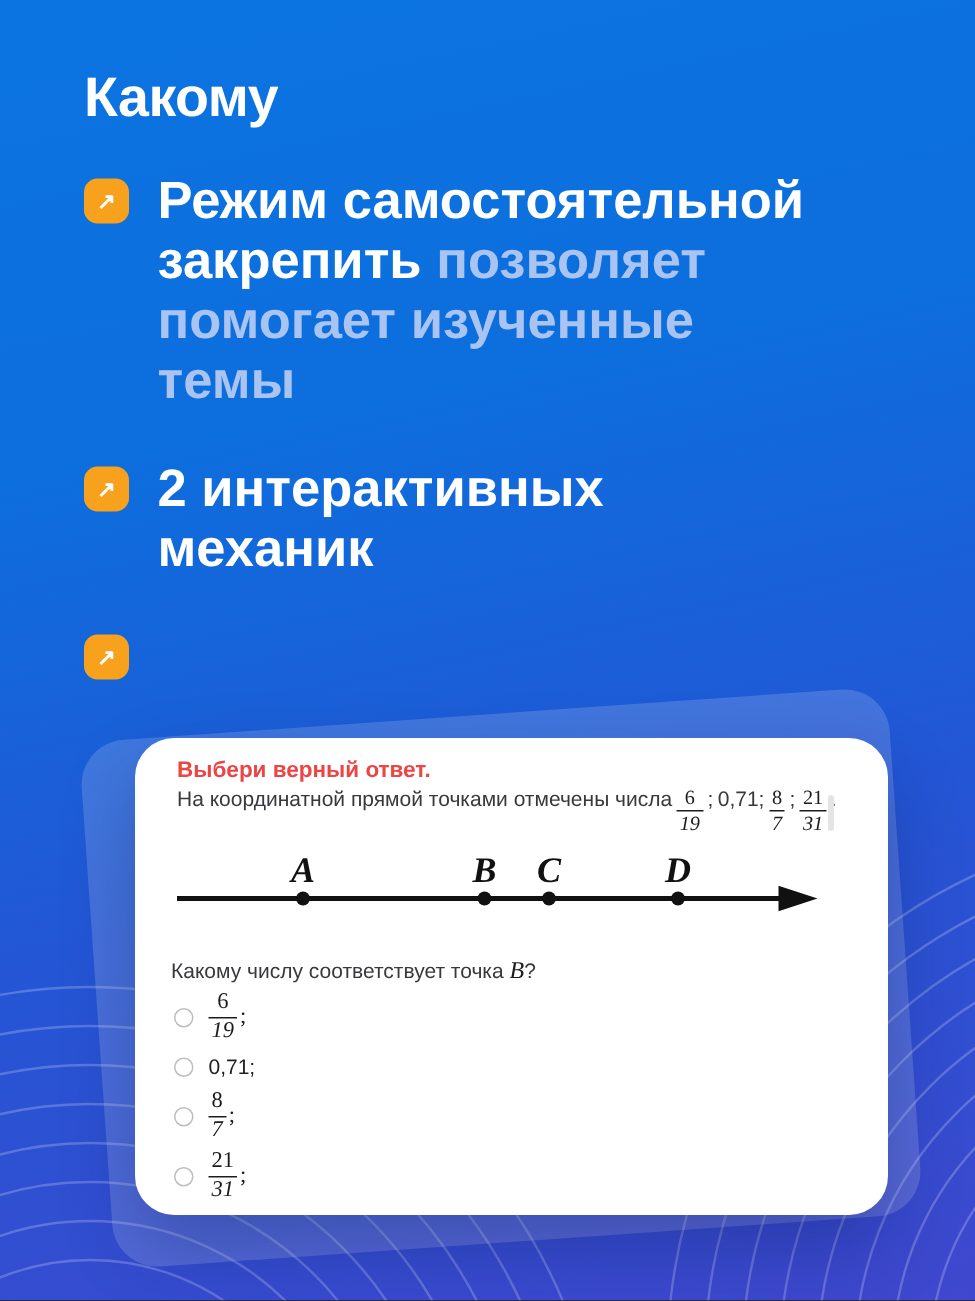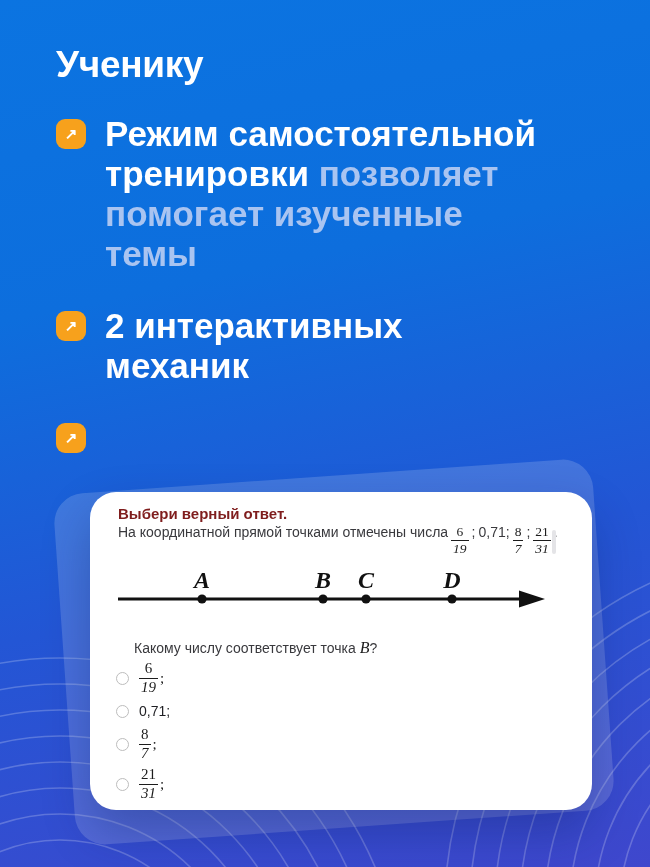--- a/index.html
+++ b/index.html
@@ -23,42 +23,42 @@
   .ftext{font-size:35px;line-height:40px;font-weight:600;color:#ffffff;}
   .muted{color:#a9c4f1;}
   .backdrop-card{
     position:absolute;left:64px;top:476px;width:540px;height:352px;border-radius:30px;
     background:rgba(255,255,255,0.16);transform:rotate(-4deg);
   }
   .quiz-card{
     position:absolute;left:90px;top:492px;width:502px;height:318px;border-radius:26px;
     background:#ffffff;box-shadow:0 22px 48px rgba(8,25,90,0.30);
   }
-  .prompt{position:absolute;left:28px;top:13px;font-size:15px;font-weight:700;color:#7f1d1d;}
+  .prompt{position:absolute;left:28px;top:13px;font-size:15px;font-weight:700;color:#ef4444;}
   .q1{
     position:absolute;left:28px;top:32px;height:46px;display:flex;
     font-size:14px;color:#39393d;white-space:nowrap;
   }
   .q1 > *{margin-right:3px;}
   .fr{
     display:inline-flex;flex-direction:column;align-items:center;
     font-family:"Liberation Serif",serif;font-size:13.5px;line-height:1.15;color:#1c1c1c;
   }
   .fr .de{border-top:1.1px solid #1c1c1c;padding:0 2px;font-style:italic;}
   .fr .nu{padding:0 2px;}
   .scroll-thumb{
     position:absolute;right:36px;top:38px;width:4px;height:24px;
     background:#e4e4e7;border-radius:2px;
   }
   .nl{position:absolute;left:24px;top:76px;}
   .nl text{
     font-family:"Liberation Serif",serif;font-style:italic;font-size:24px;
     font-weight:600;fill:#111111;
   }
-  .q2{position:absolute;left:44px;top:147px;font-size:14px;color:#39393d;}
+  .q2{position:absolute;left:24px;top:147px;font-size:14px;color:#39393d;}
   .q2 .var{font-family:"Liberation Serif",serif;font-style:italic;font-size:16px;color:#1c1c1c;}
   .opts{position:absolute;left:26px;top:166px;}
   .opt{display:flex;align-items:center;cursor:pointer;}
   .opt.row-frac{height:40px;}
   .opt.row-text{height:26px;}
   .radio{
     width:13px;height:13px;border:1.5px solid #bdbdbd;border-radius:50%;
     margin-right:10px;flex:0 0 auto;box-sizing:border-box;background:#fff;
   }
   .opt .fr{font-size:15px;}
@@ -86,29 +86,29 @@
         <circle cx="800" cy="905" r="205"></circle>
       <circle cx="800" cy="905" r="230"></circle>
         <circle cx="800" cy="905" r="255"></circle>
       <circle cx="800" cy="905" r="280"></circle>
         <circle cx="800" cy="905" r="305"></circle>
       <circle cx="800" cy="905" r="330"></circle>
         <circle cx="800" cy="905" r="355"></circle>
     </g>
   </svg>
 
-  <div class="page-title">Ученику</div>
+  <div class="page-title">Какому</div>
 
   <div class="features">
 
     <div class="feature">
       <div class="ficon">↗</div>
       <div class="ftext">
         <span>Режим самостоятельной</span><br>
-        <span>тренировки </span><span class="muted">позволяет</span><br>
+        <span>закрепить </span><span class="muted">позволяет</span><br>
         <span class="muted">помогает изученные темы</span>
       </div>
     </div>
 
     <div class="feature">
       <div class="ficon">↗</div>
       <div class="ftext">
         <span>2 интерактивных механик</span><br>
       </div>
     </div>

